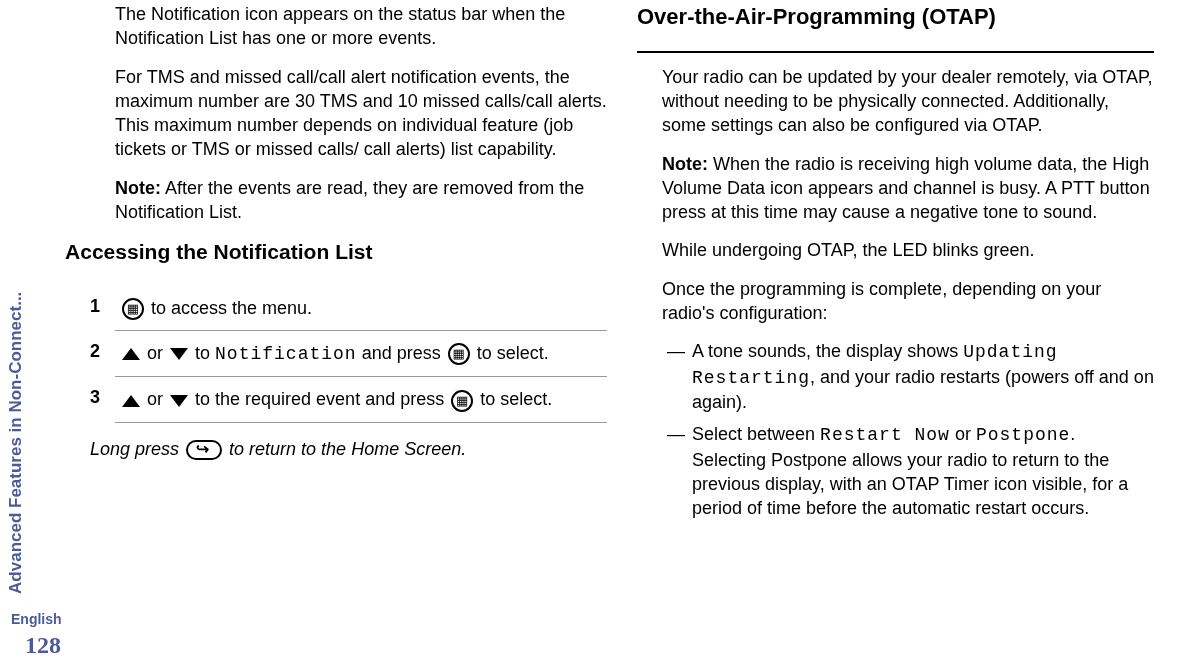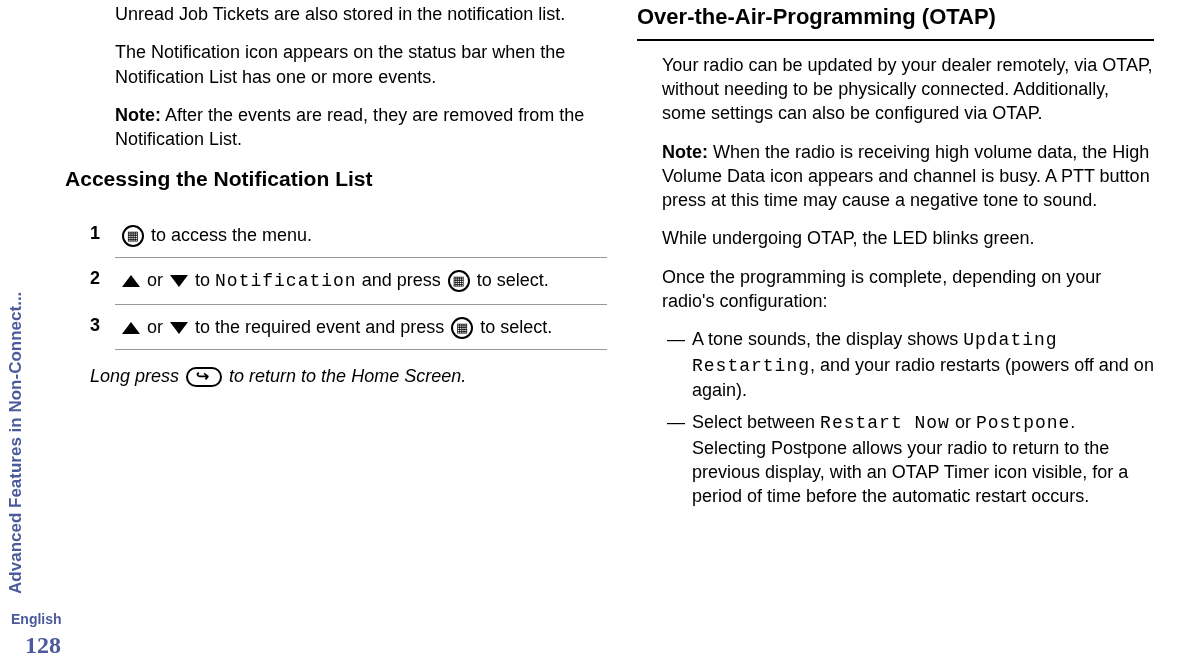--- a/index.html
+++ b/index.html
@@ -59,21 +59,21 @@
     }
     .col {
       flex: 1;
       min-width: 0;
     }
     .para { margin-bottom: 14px; }
     .h2 {
       font-size: 22px;
       font-weight: bold;
       border-bottom: 2px solid #000;
-      padding-bottom: 7px;
+      padding-bottom: 19px;
       margin-bottom: 12px;
     }
     .h3 { font-weight: bold; margin: 10px 0 19px -25px; }
     .bold { font-weight: bold; }
     .mono { font-family: "Courier New", monospace; letter-spacing: 1px; }
     .steps { margin-left: 25px; }
     .step { position: relative; padding: 10px 0 10px 5px; border-bottom: 1px solid #999; }
     .stepnum { position: absolute; left: -25px; top: 8px; font-weight: bold; }
     .dashlist { margin-left: 5px; }
     .dashitem { position: relative; padding-left: 25px; margin-bottom: 8px; }
@@ -107,22 +107,22 @@
 <div class="sidebar">
   <div class="sidebar-rotated">Advanced Features in Non-Connect...</div>
   <div class="sidebar-lang">English</div>
   <div class="sidebar-page">128</div>
 </div>
 
 <div class="columns">
 
   <div class="col">
     <div style="margin-left:25px">
-      <p class="para">Unread Job Tickets are also stored in the notification list.</p>
       <p class="para">The Notification icon appears on the status bar when the Notification List has one or more events.</p>
+      <p class="para">For TMS and missed call/call alert notification events, the maximum number are 30 TMS and 10 missed calls/call alerts. This maximum number depends on individual feature (job tickets or TMS or missed calls/ call alerts) list capability.</p>
       <p class="para">
         <span class="bold">Note:</span><span> After the events are read, they are removed from the Notification List.</span>
       </p>
     </div>
 
     <h3 class="h3">Accessing the Notification List</h3>
 
     <div class="steps">
       <div class="step">
         <span class="stepnum">1</span>

